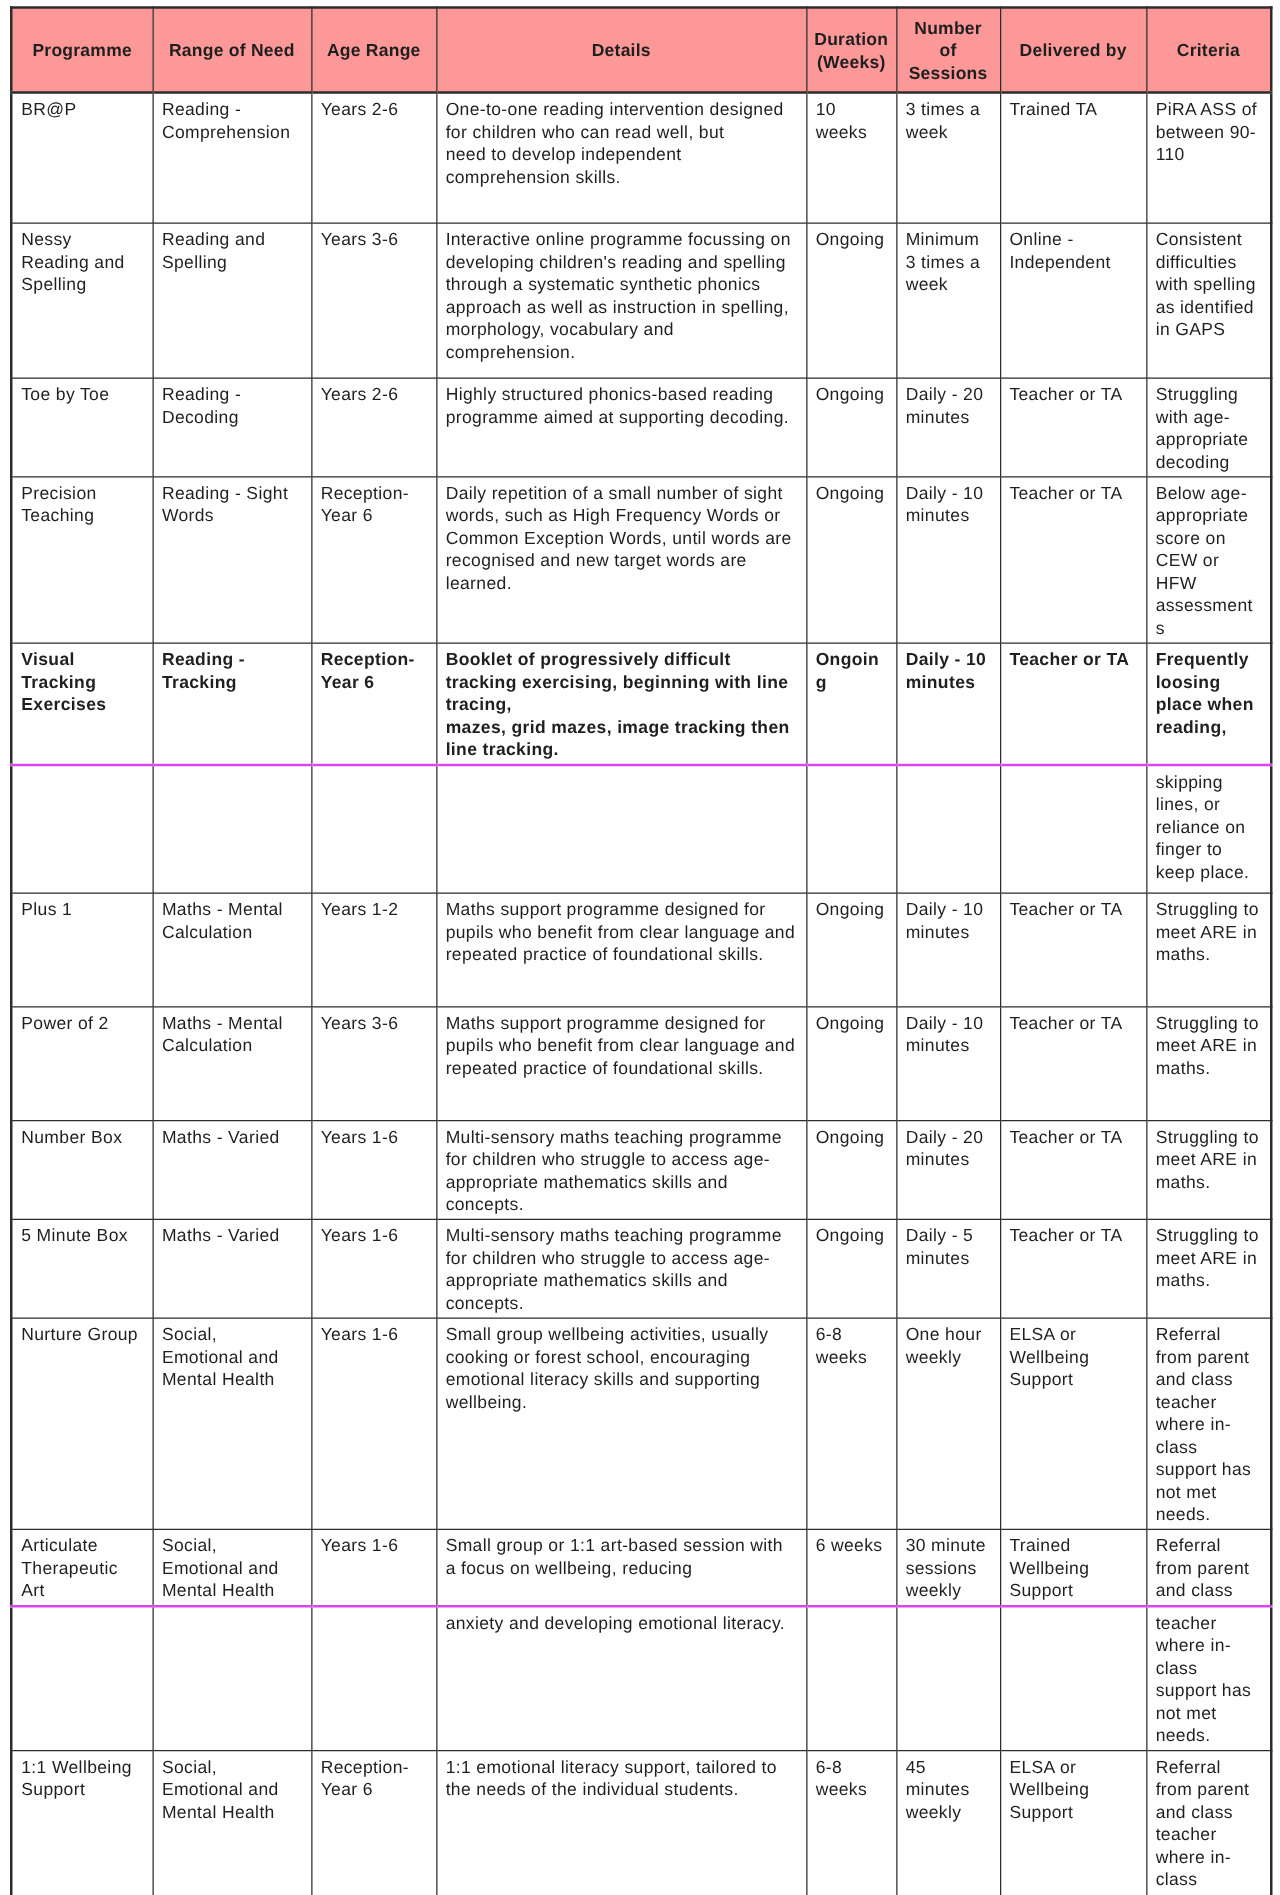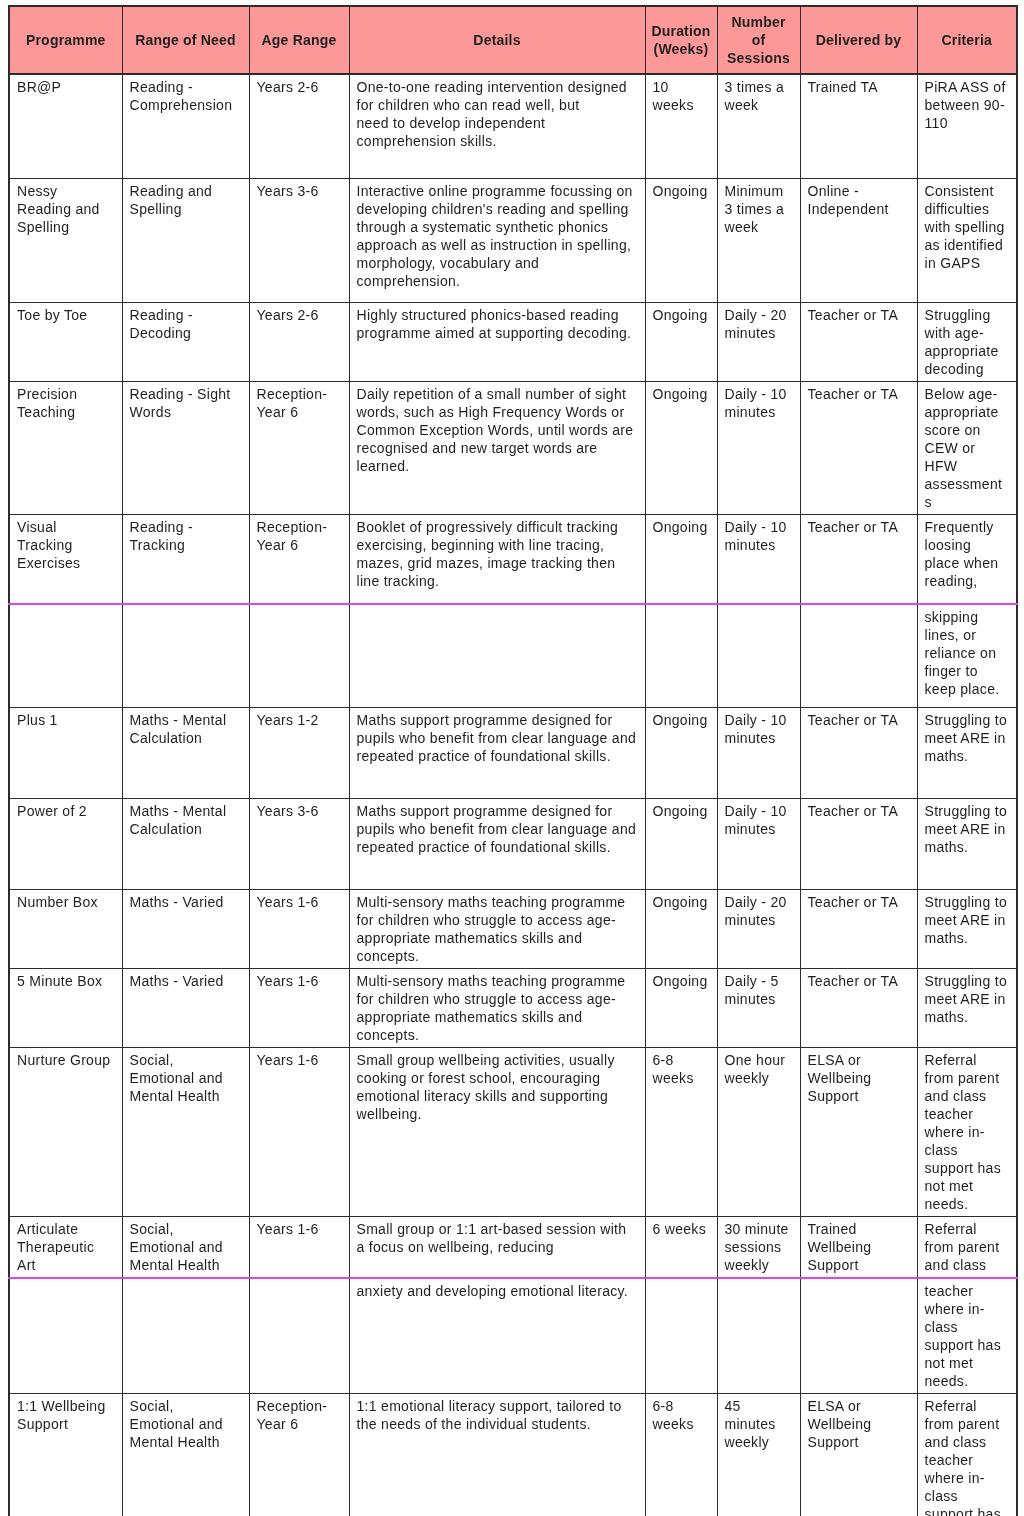--- a/index.html
+++ b/index.html
@@ -101,21 +101,21 @@
           <td>Reading - Sight Words</td>
           <td>Reception-Year 6</td>
           <td>Daily repetition of a small number of sight words, such as High Frequency Words or
 Common Exception Words, until words are recognised and new target words are
 learned.</td>
           <td>Ongoing</td>
           <td>Daily - 10 minutes</td>
           <td>Teacher or TA</td>
           <td>Below age-appropriate score on CEW or HFW assessments</td>
         </tr>
-        <tr style="height: 90px;">
+        <tr style="height: 90px; font-weight: bold;">
           <td>Visual Tracking Exercises</td>
           <td>Reading - Tracking</td>
           <td>Reception-Year 6</td>
           <td>Booklet of progressively difficult tracking exercising, beginning with line tracing,
 mazes, grid mazes, image tracking then line tracking.</td>
           <td>Ongoing</td>
           <td>Daily - 10 minutes</td>
           <td>Teacher or TA</td>
           <td>Frequently loosing place when reading,</td>
         </tr>

